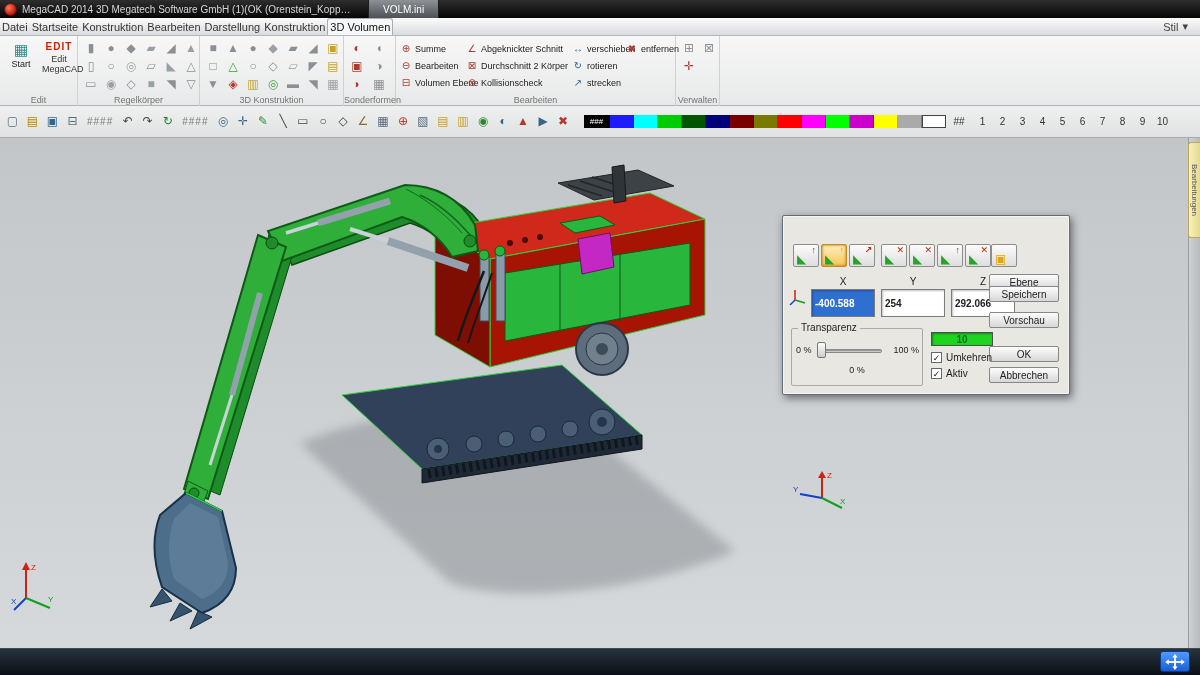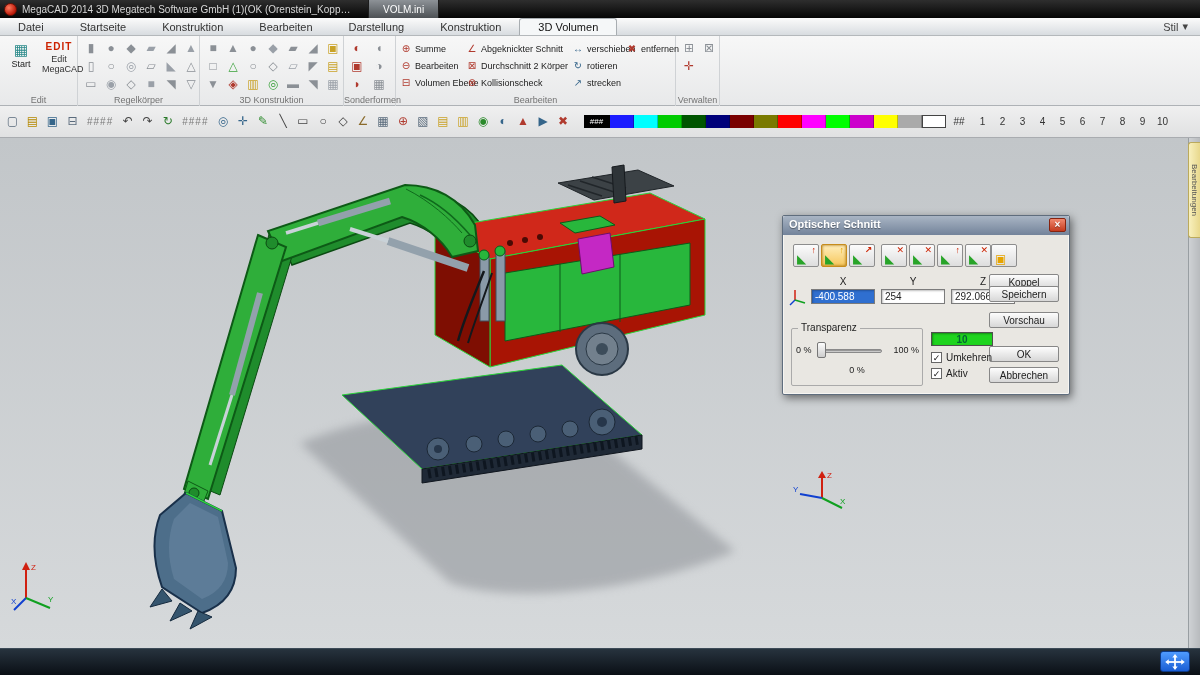--- a/index.html
+++ b/index.html
@@ -16,21 +16,21 @@
     border:1px solid #6e1004; margin:0 5px 0 4px; }
   .title-text { white-space:nowrap; overflow:hidden; text-overflow:ellipsis; max-width:330px; }
   .doc-tab { position:absolute; left:368px; top:0; height:18px; padding:0 14px;
     background:linear-gradient(#8d9297,#4d5155); color:#fff; display:flex; align-items:center;
     border-left:1px solid #1c1c1c; border-right:1px solid #1c1c1c; font-size:10px; }
 
   
   .menubar { position:absolute; left:0; top:18px; width:100%; height:18px;
     background:linear-gradient(#fbfbfb,#d8dce0); border-bottom:1px solid #b4b8bb;
     display:flex; align-items:stretch; font-size:11px; color:#333; }
-  .menu-item { padding:0 18px; display:flex; align-items:center; }
+  .menu-item { padding:0 2px; display:flex; align-items:center; }
   .menu-item.active { background:#f5f7f8; border:1px solid #a8adb1; border-bottom:none;
     border-radius:3px 3px 0 0; color:#111; }
   .menu-right { margin-left:auto; display:flex; align-items:center; gap:4px; padding-right:12px; color:#444; }
 
   
   .ribbon { position:absolute; left:0; top:36px; width:100%; height:70px;
     background:linear-gradient(#f7f7f7,#e8e9ea); border-bottom:1px solid #aeb2b6; }
   .rgroup { position:absolute; top:0; height:70px; border-right:1px solid #cfd2d5; }
   .rgroup-label { position:absolute; bottom:1px; left:0; right:0; text-align:center;
     font-size:9px; color:#737373; }
@@ -94,23 +94,23 @@
   .dclose { position:absolute; right:3px; top:2px; width:17px; height:14px;
     background:linear-gradient(#f0886e,#c43a1e); border:1px solid #86230f; border-radius:2px;
     color:#fff; font-size:10px; line-height:12px; text-align:center; font-weight:bold; }
   .dico { position:absolute; top:28px; width:26px; height:23px;
     background:linear-gradient(#fcfcfc,#dddddd); border:1px solid #8d8d8d; border-radius:2px; }
   .dico .tri { position:absolute; left:3px; bottom:0; color:#28a428; font-size:12px; line-height:13px; }
   .dico .mk { position:absolute; right:2px; top:0; font-size:9px; font-weight:bold; line-height:10px; }
   .dico.active { background:linear-gradient(#ffeebb,#f6c75c); border-color:#c78c1c;
     box-shadow:inset 0 0 3px #a06a00; }
   .dlabel { position:absolute; font-size:10px; color:#222; text-align:center; }
-  .dfield { position:absolute; height:15px; background:#fff; border:1px solid #7b7b7b;
+  .dfield { position:absolute; height:28px; background:#fff; border:1px solid #7b7b7b;
     box-shadow:inset 1px 1px 2px rgba(0,0,0,.25); font-size:10px; padding:1px 3px;
-    display:flex; align-items:center; color:#222; }
+    display:flex; align-items:center; color:#222;font-weight:bold; }
   .dfield.sel { background:#2f6fd0; color:#fff; }
   .dbtn { position:absolute; width:70px; height:16px; background:linear-gradient(#fdfdfd,#d7d7d7);
     border:1px solid #878787; border-radius:2px; font-size:10px; color:#222;
     display:flex; align-items:center; justify-content:center; }
   .groupbox { position:absolute; left:8px; top:112px; width:132px; height:58px;
     border:1px solid #aaa; border-radius:2px; }
   .gb-label { position:absolute; top:-7px; left:6px; background:#e9e7e2; padding:0 3px;
     font-size:10px; color:#222; }
   .sl-min { position:absolute; left:4px; top:16px; font-size:9px; color:#222; }
   .sl-max { position:absolute; right:3px; top:16px; font-size:9px; color:#222; }
@@ -450,24 +450,20 @@
     <line x1="30" y1="30" x2="8" y2="26" stroke="#1040d0" stroke-width="2"></line>
     <line x1="30" y1="30" x2="50" y2="40" stroke="#10a020" stroke-width="2"></line>
     <text x="35" y="10" fill="#d02010">Z</text>
     <text x="1" y="24" fill="#1040d0">Y</text>
     <text x="48" y="36" fill="#10a020">X</text>
   </svg>
 
 </div>
 
 <div class="dialog">
-  <div class="dlg-title">
-    <span>Optischer Schnitt</span>
-    <div class="dclose">×</div>
-  </div>
 
   <div class="dico" style="left:10px">
       <span class="tri">◣</span>
       <span class="mk" style="color: rgb(204, 34, 0);">↑</span>
     </div>
   <div class="dico active" style="left:38px">
       <span class="tri">◣</span>
       <span class="mk" style="color: rgb(230, 164, 0);">↑</span>
     </div>
   <div class="dico" style="left:66px">
@@ -501,21 +497,21 @@
   <svg style="position:absolute;left:6px;top:72px;width:18px;height:18px" viewBox="0 0 18 18">
     <line x1="6" y1="12" x2="6" y2="2" stroke="#d02010" stroke-width="1.5"></line>
     <line x1="6" y1="12" x2="1" y2="17" stroke="#1040d0" stroke-width="1.5"></line>
     <line x1="6" y1="12" x2="16" y2="15" stroke="#10a020" stroke-width="1.5"></line>
   </svg>
 
   <div class="dfield sel" style="left:28px;top:73px;width:64px">-400.588</div>
   <div class="dfield" style="left:98px;top:73px;width:64px">254</div>
   <div class="dfield" style="left:168px;top:73px;width:64px">292.066</div>
 
-  <div class="dbtn" style="left:206px;top:58px">Koppel</div>
+  <div class="dbtn" style="left:206px;top:58px">Ebene</div>
   <div class="dbtn" style="left:206px;top:70px">Speichern</div>
   <div class="dbtn" style="left:206px;top:96px">Vorschau</div>
   <div class="dbtn" style="left:206px;top:130px">OK</div>
   <div class="dbtn" style="left:206px;top:151px">Abbrechen</div>
 
   <div class="groupbox">
     <span class="gb-label">Transparenz</span>
     <span class="sl-min">0 %</span>
     <div class="sl-track"></div>
     <div class="sl-handle"></div>

